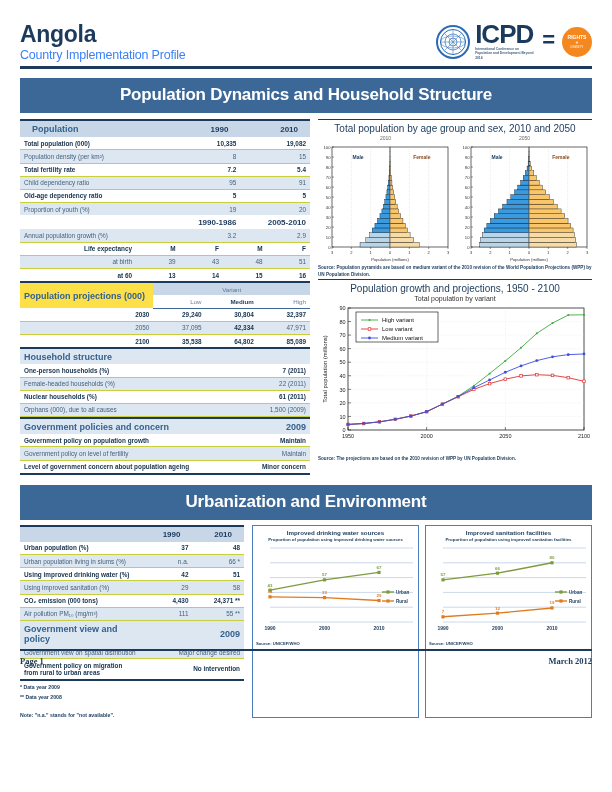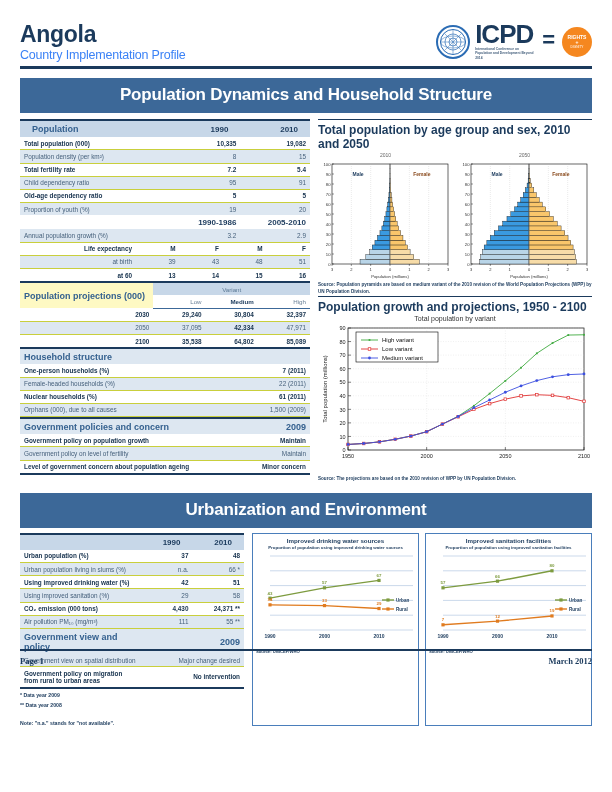--- a/index.html
+++ b/index.html
@@ -52,21 +52,21 @@
   .variant-head td { background:#c7d7e8; color:#5d7b97; font-size:6.2px; text-align:center; padding:1px 4px;}
   .variant-sub td { background:#fff; font-size:6.2px; color:#6b8299; text-align:right; border-bottom:1.2px solid #3c6898;}
   .variant-sub td.med { font-weight:bold; color:#1b3a5c; }
   .sect-head td { background:#dde7f1; color:#35618f; font-weight:bold; font-size:9px; padding:3.5px 4px;}
   .sect-head td.yr { text-align:right; font-size:9px; }
   .bigrule td { border-top:2.5px solid #1b3a5c; }
   .footnote { font-size:5.2px; color:#1b3a5c; font-weight:bold; margin-top:2px; line-height:1.6;}
   .note { font-size:5.2px; color:#1b3a5c; font-weight:bold; margin-top:11px;}
 
   
-  .chart-title { font-size:12px; font-weight:bold; color:#1b3a5c; margin-bottom:1px;}
+  .chart-title { font-size:10px; font-weight:normal; color:#1b3a5c; text-align:center; margin-bottom:1px;}
   .chart-box { border-top:1.5px solid #1b3a5c; padding-top:3px; }
   .src { font-size:4.6px; color:#1b3a5c; font-weight:bold; line-height:1.5; margin-top:2px;}
   .pyr-wrap { display:flex; gap:4px; }
   .pyr { flex:1; }
   .pyr-year { font-size:5px; color:#666; text-align:center;}
   svg { display:block; }
 
   
   .env-panel { border:1px solid #4a7ebb; padding:3px; width:167px; }
   .env-title { background:#fff; color:#1b3a5c; font-size:6.2px; font-weight:bold; text-align:center; }
@@ -208,21 +208,21 @@
 
       <table class="t">
         <colgroup>
             <col style="width:46%">
             <col style="width:18%">
             <col style="width:18%">
             <col style="width:18%">
           </colgroup>
         <tbody>
           <tr class="variant-head topbar">
-            <td rowspan="2" style="background:#fef9c3;color:#35618f;font-weight:bold;font-size:9px;text-align:left;vertical-align:middle;">Population projections (000)</td>
+            <td rowspan="2" style="background:#fde047;color:#35618f;font-weight:bold;font-size:9px;text-align:left;vertical-align:middle;">Population projections (000)</td>
             <td colspan="3">Variant</td>
           </tr>
           <tr class="variant-sub">
             <td>Low</td>
             <td class="med">Medium</td>
             <td>High</td>
           </tr>
           <tr class="wht ruled">
             <td class="num">2030</td>
             <td class="num">29,240</td>

